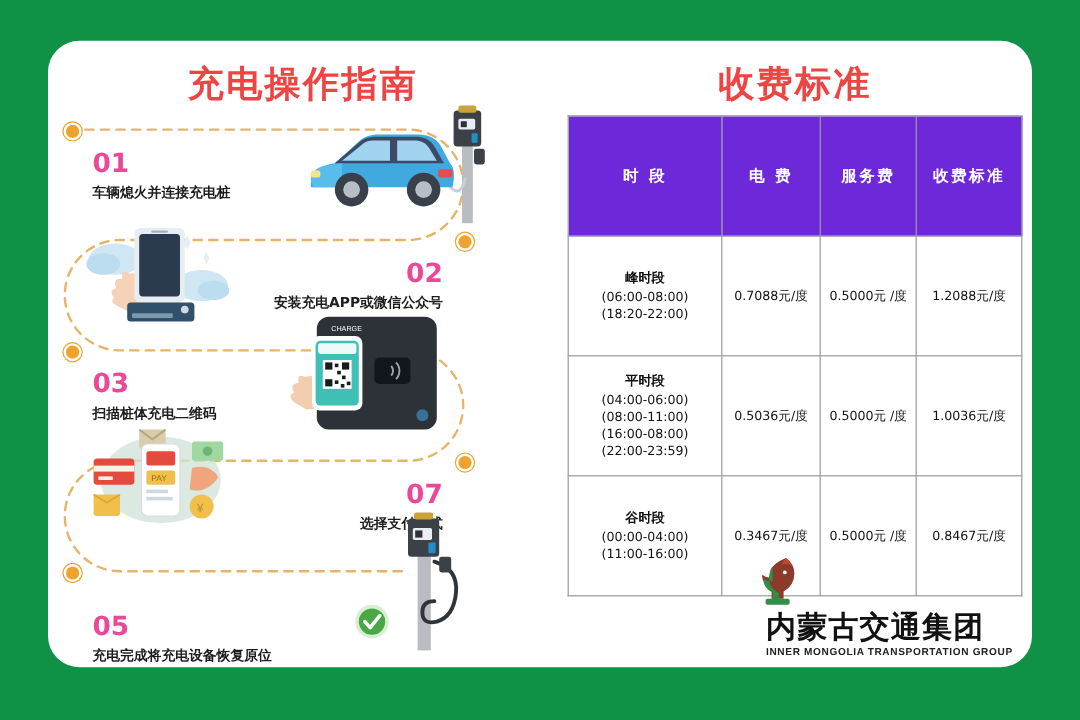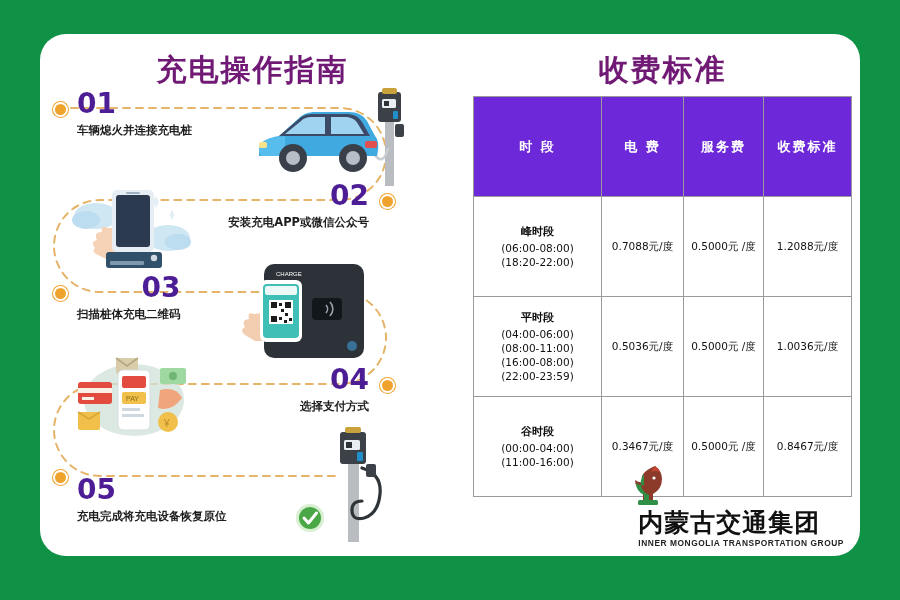--- a/index.html
+++ b/index.html
@@ -18,33 +18,34 @@
     background:#ffffff;border-radius:26px;box-sizing:border-box;
     overflow:hidden;
   }
 
   
   #left-panel{position:absolute;left:0;top:0;width:425px;height:100%;}
   #right-panel{position:absolute;left:425px;top:0;width:395px;height:100%;}
 
   .panel-title{
     position:absolute;top:16px;width:100%;text-align:center;
-    font-size:30px;font-weight:bold;color:#701a75;letter-spacing:2px;
+    font-size:30px;font-weight:bold;color:#ef4444;letter-spacing:2px;
     font-family:"DejaVu Sans","Liberation Sans",sans-serif;
   }
   #left-title{left:0;}
   #right-title{left:0;top:16px;}
 
   
   #path-svg{position:absolute;left:0;top:62px;width:425px;height:430px;}
 
   .step{position:absolute;}
   .step-num{
-    font-size:28px;font-weight:bold;color:#4c1d95;line-height:1;
-    font-family:"DejaVu Sans","Liberation Sans",sans-serif;
+    font-size:22px;font-weight:bold;color:#ec4899;line-height:1;
+    font-family:"DejaVu Sans","Liberation Sans",sans-serif;
+    margin-top:36px;
   }
   .step-text{
     font-size:11.5px;font-weight:bold;color:#1d1d1d;margin-top:5px;
     white-space:nowrap;
     font-family:"DejaVu Sans","Liberation Sans",sans-serif;
   }
   .step.align-right{text-align:right;}
 
   .dot{
     position:absolute;width:11px;height:11px;border-radius:50%;
@@ -169,21 +170,21 @@
           <rect x="40" y="76" width="56" height="16" rx="3" fill="#31506a"></rect>
           <rect x="44" y="85" width="34" height="4" rx="1" fill="#7e98ad"></rect>
           <circle cx="88" cy="82" r="3.2" fill="#cfd9e2"></circle>
 
           <path d="M90 20 l3 6 l-3 6 l-3 -6 z" fill="#e4eef5"></path>
           <path d="M106 34 l2.5 5 l-2.5 5 l-2.5 -5 z" fill="#e4eef5"></path>
         </svg>
       </div>
 
       <div class="dot" style="left:13px;top:252px;"></div>
-      <div class="step" style="left:37px;top:240px;text-align:right;">
+      <div class="step" style="left:37px;top:240px;">
         <div class="step-num">03</div>
         <div class="step-text">扫描桩体充电二维码</div>
       </div>
 
       <div class="ill" style="left:200px;top:228px;width:140px;height:100px;">
         <svg viewBox="0 0 140 100" width="140" height="100">
           <rect x="24" y="2" width="100" height="94" rx="10" fill="#2d3238"></rect>
           <rect x="72" y="36" width="30" height="22" rx="4" fill="#12171c"></rect>
           <path d="M86 43 a6 6 0 0 1 0 8 M90 40 a10 10 0 0 1 0 14" fill="none" stroke="#9aa3ab" stroke-width="1.6"></path>
           <text x="36" y="14" font-size="6" fill="#ffffff" font-family="Liberation Sans, sans-serif">CHARGE</text>
@@ -204,21 +205,21 @@
               <rect x="45" y="51" width="3" height="3"></rect>
             <rect x="39" y="55" width="3" height="3"></rect>
               <rect x="49" y="56" width="3" height="3"></rect>
             <rect x="44" y="58" width="3" height="3"></rect>
           </g>
         </svg>
       </div>
 
       <div class="dot" style="left:340px;top:344px;"></div>
       <div class="step align-right" style="right:96px;top:332px;">
-        <div class="step-num">04</div>
+        <div class="step-num">07</div>
         <div class="step-text">选择支付方式</div>
       </div>
 
       <div class="ill" style="left:24px;top:312px;width:140px;height:100px;">
         <svg viewBox="0 0 140 100" width="140" height="100">
           <ellipse cx="70" cy="54" rx="50" ry="36" fill="#cfe2d8" opacity=".75"></ellipse>
           <path d="M96 44 q16 -4 22 8 q-10 14 -24 10 z" fill="#f0a57c"></path>
           <rect x="14" y="36" width="34" height="22" rx="3" fill="#e24b3e"></rect>
           <rect x="14" y="42" width="34" height="5" fill="#f7f1e6"></rect>
           <rect x="18" y="51" width="12" height="3" fill="#f7f1e6"></rect>

